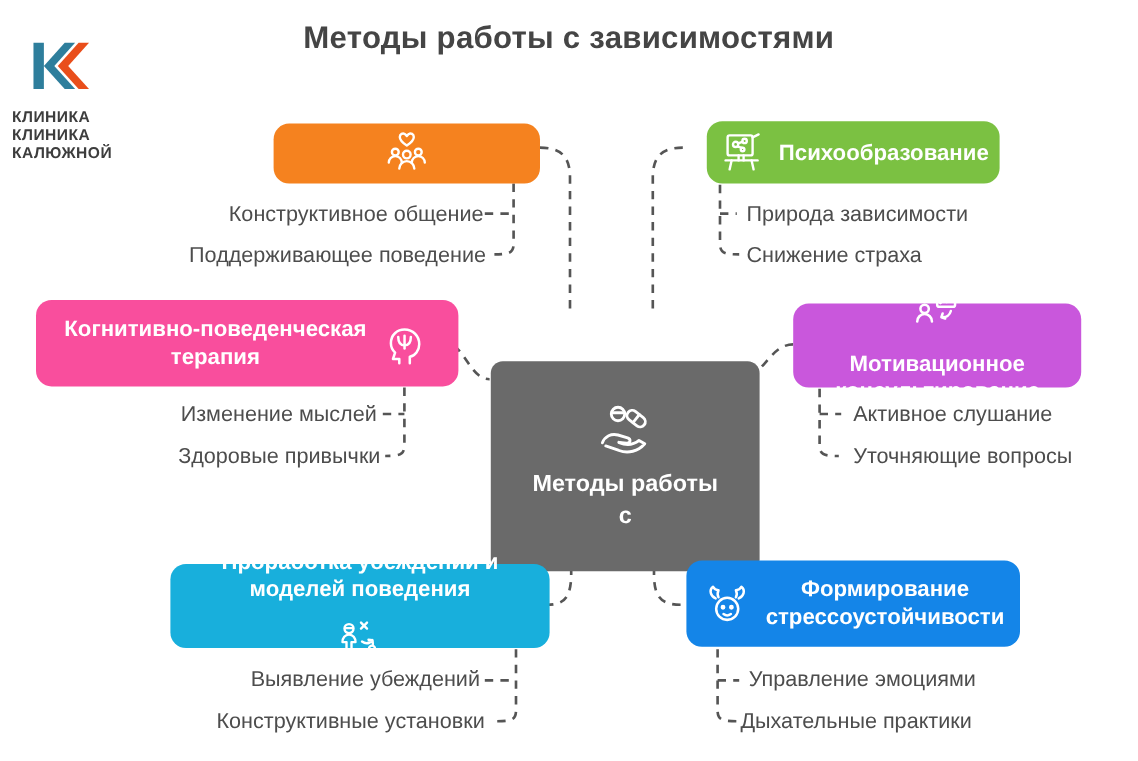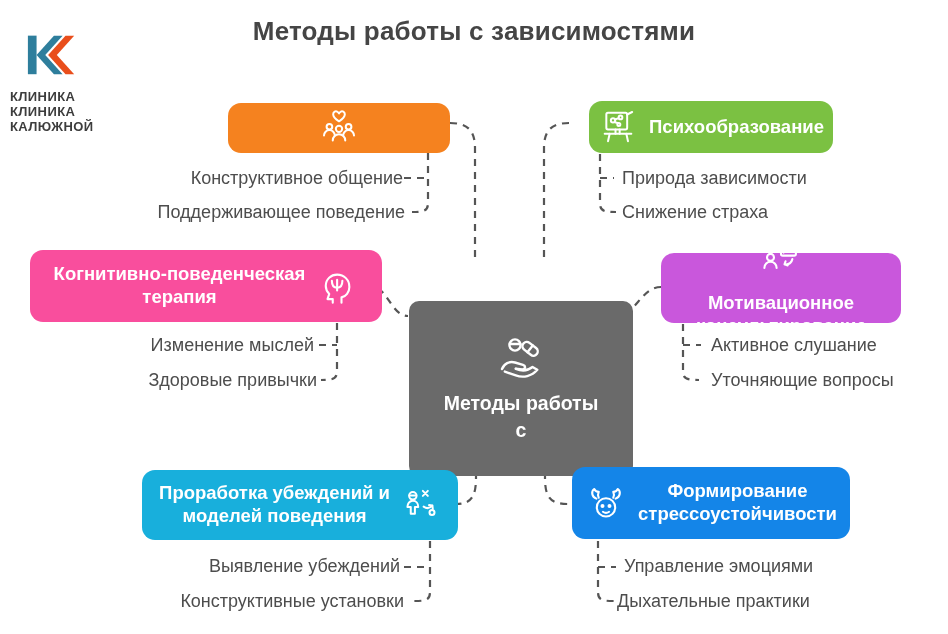--- a/index.html
+++ b/index.html
@@ -145,21 +145,21 @@
       <path d="M5,33 a7,7 0 0 1 14,0"></path>
       <path d="M13,9.5 c2.5,-3 5.5,-4 8.5,-3 M21.5,6.5 l-1,3.7 M21.5,6.5 l-3.7,-0.4"></path>
       <path d="M37,23 c-1,4 -4.5,6.5 -9,6 M28,29 l3.6,1.2 M28,29 l1.2,-3.6"></path>
     </svg>
   </span>
   <span style="max-width:170px;">Мотивационное консультирование</span>
 </div>
 <div class="sub" style="left:711px;top:333px;">Активное слушание</div>
 <div class="sub" style="left:711px;top:368px;">Уточняющие вопросы</div>
 
-<div class="branch" style="left: 142px; top: 470px; width: 316px; height: 70px; background-color: rgb(24, 175, 220);">
+<div class="branch" style="left: 142px; top: 470px; width: 316px; height: 70px; background-color: rgb(24, 175, 220); flex-direction: column;">
   <span style="max-width:232px;">Проработка убеждений и моделей поведения</span>
   <span class="icon">
     <svg width="40" height="40" viewBox="0 0 48 48" fill="none" stroke="#fff" stroke-width="2.4" stroke-linecap="round" stroke-linejoin="round">
       <circle cx="13" cy="13" r="4.5"></circle>
       <path d="M9,12.5 h8"></path>
       <path d="M13,19 c-4,0 -6.5,3.5 -6.5,7.5 h4 v8 h5 v-8 h4 c0,-4 -2.5,-7.5 -6.5,-7.5 z"></path>
       <path d="M25,7 l6,6 M31,7 l-6,6"></path>
       <path d="M26,26 c3.5,2.5 7.5,2 10.5,-1.5 M36.5,24.5 l0.4,4 M36.5,24.5 l-4,-0.4"></path>
       <circle cx="36" cy="33" r="3"></circle>
     </svg>

